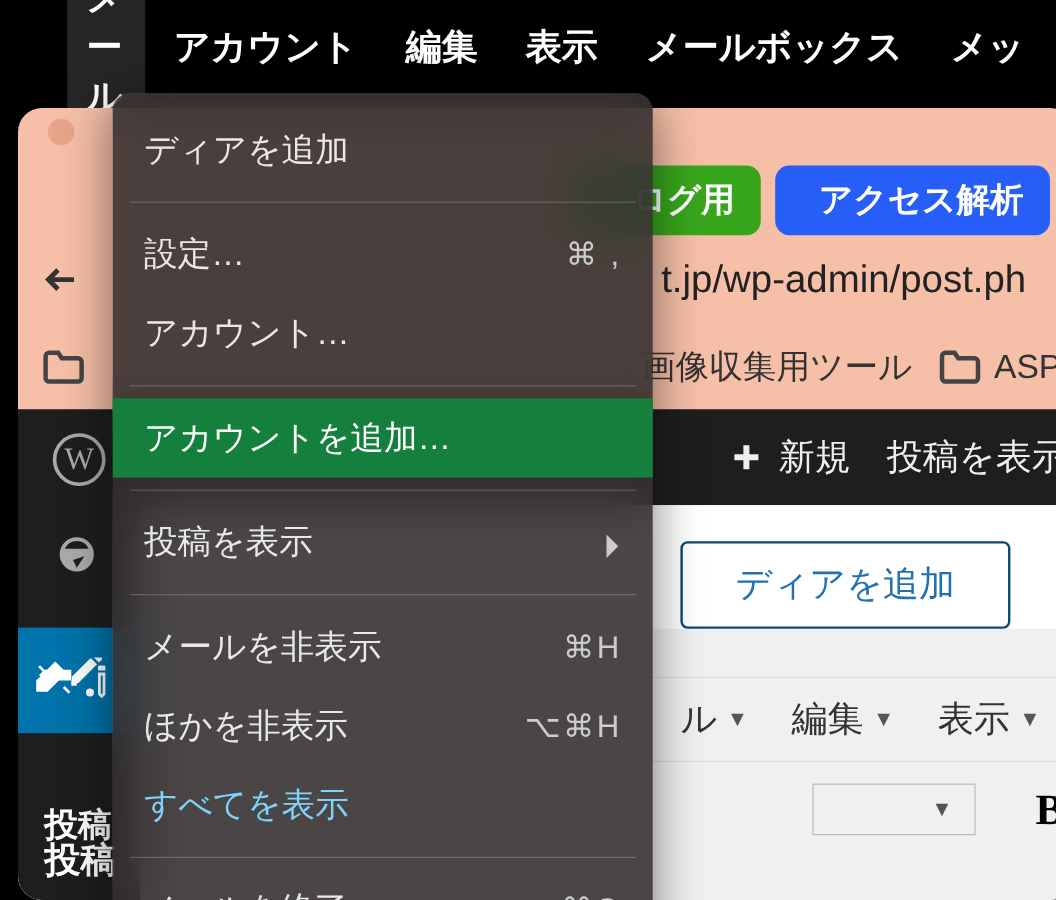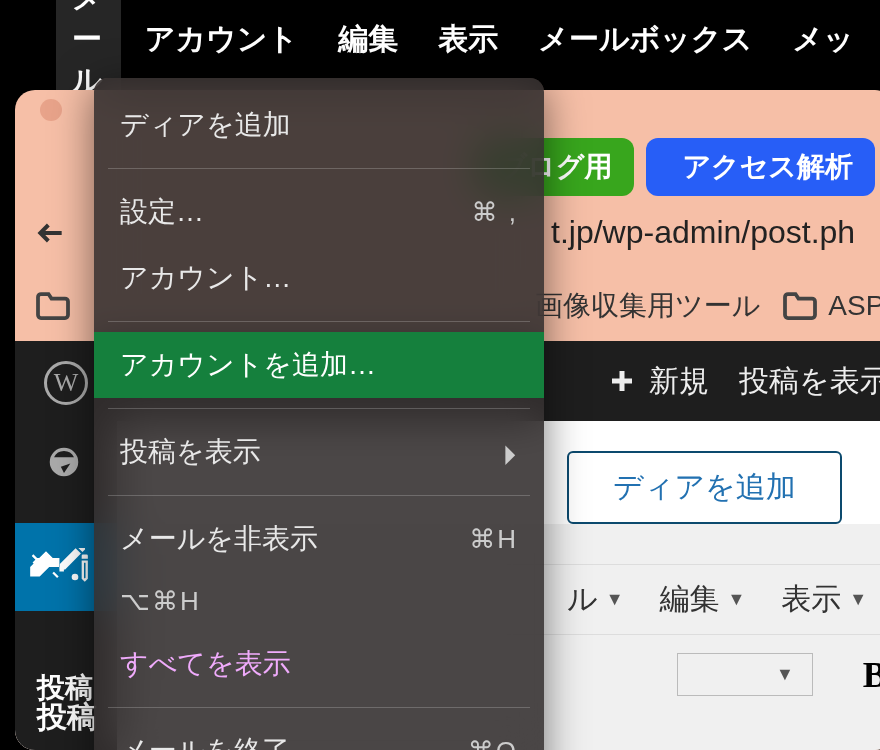--- a/index.html
+++ b/index.html
@@ -256,21 +256,21 @@
       padding: 14px 26px;
       display: flex;
       align-items: center;
       justify-content: space-between;
       position: relative;
     }
     .dropdown-item.highlighted {
       background: #15803d;
       color: #fff;
     }
-    .dropdown-item.dimmed { color: #f0abfc; }
+    .dropdown-item.dimmed { color: #7dd3fc; }
     .dropdown-sep {
       height: 1px;
       background: rgba(255,255,255,0.2);
       margin: 10px 14px;
     }
     .shortcut {
       font-size: 26px;
       color: #ccc;
       letter-spacing: 2px;
     }
@@ -449,20 +449,21 @@
           <path d="M1 1l7 7-7 7z"></path>
         </svg>
     </span>
   </div>
   <div class="dropdown-sep"></div>
   <div class="dropdown-item">
     <span>メールを非表示</span>
     <span class="shortcut">⌘H</span>
   </div>
   <div class="dropdown-item">
+    <span>ほかを非表示</span>
     <span class="shortcut">⌥⌘H</span>
   </div>
   <div class="dropdown-item dimmed">
     <span>すべてを表示</span>
   </div>
   <div class="dropdown-sep"></div>
   <div class="dropdown-item">
     <span>メールを終了</span>
     <span class="shortcut">⌘Q</span>
   </div>

